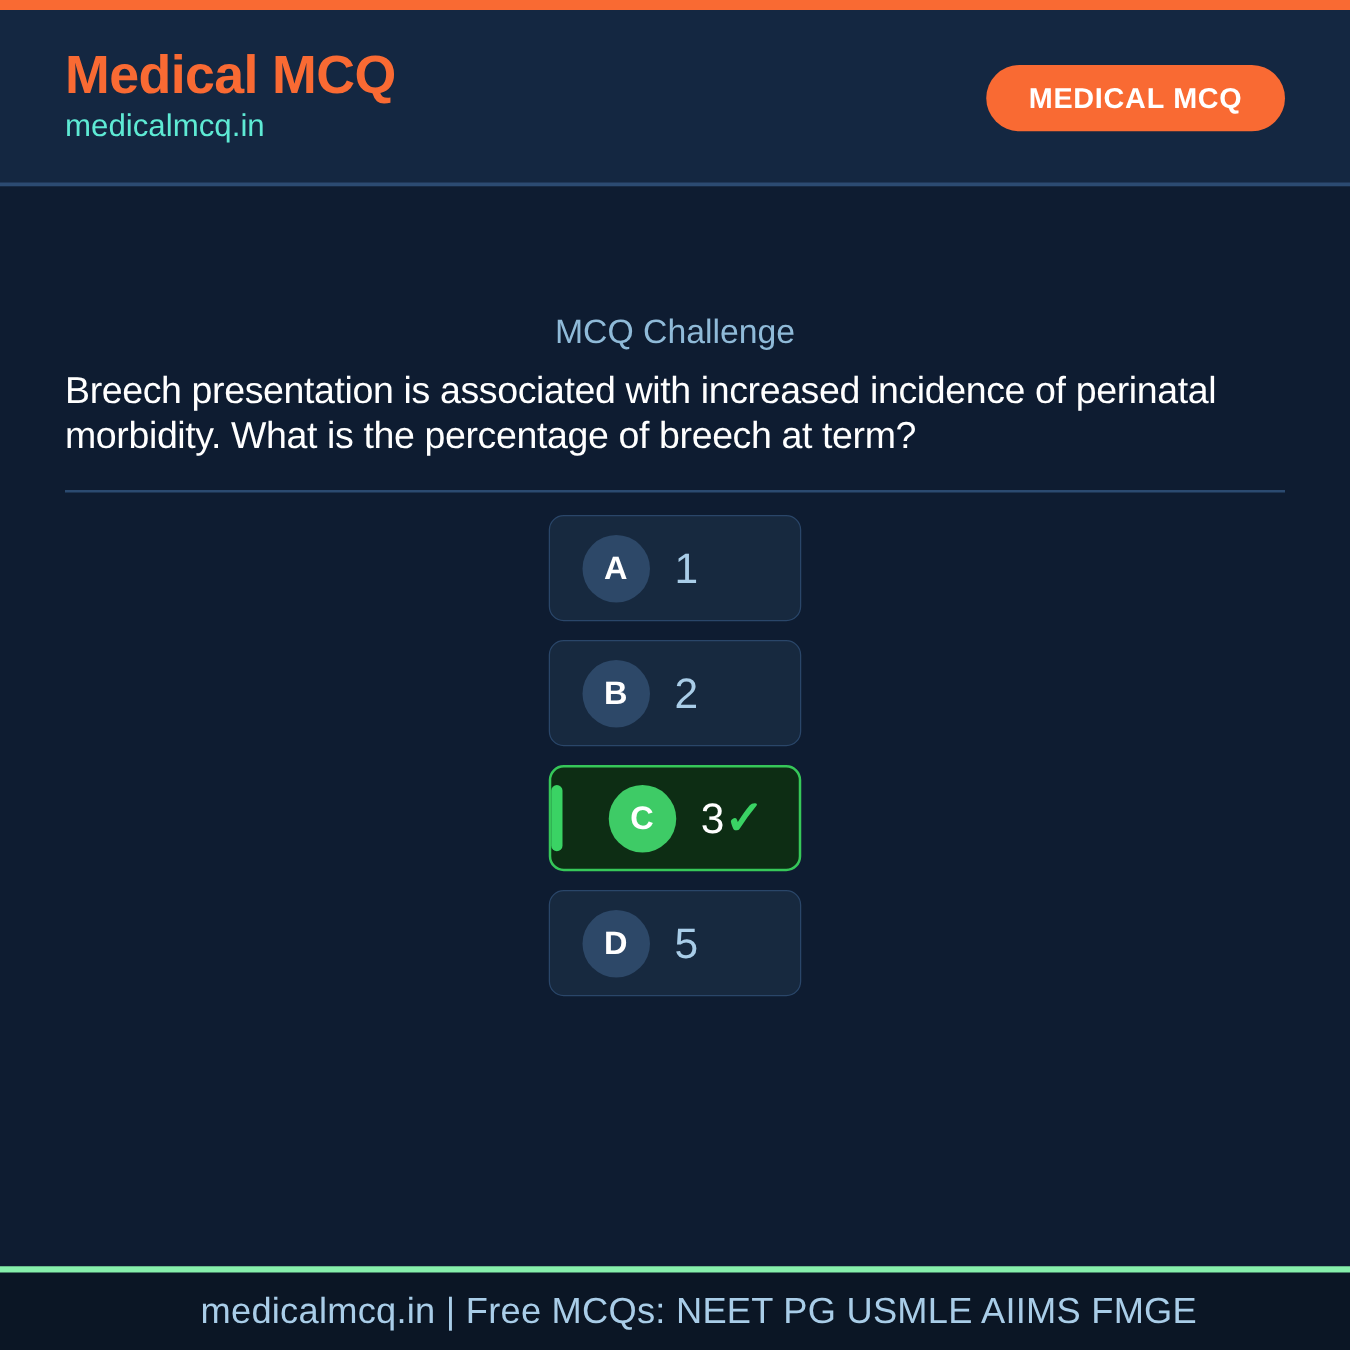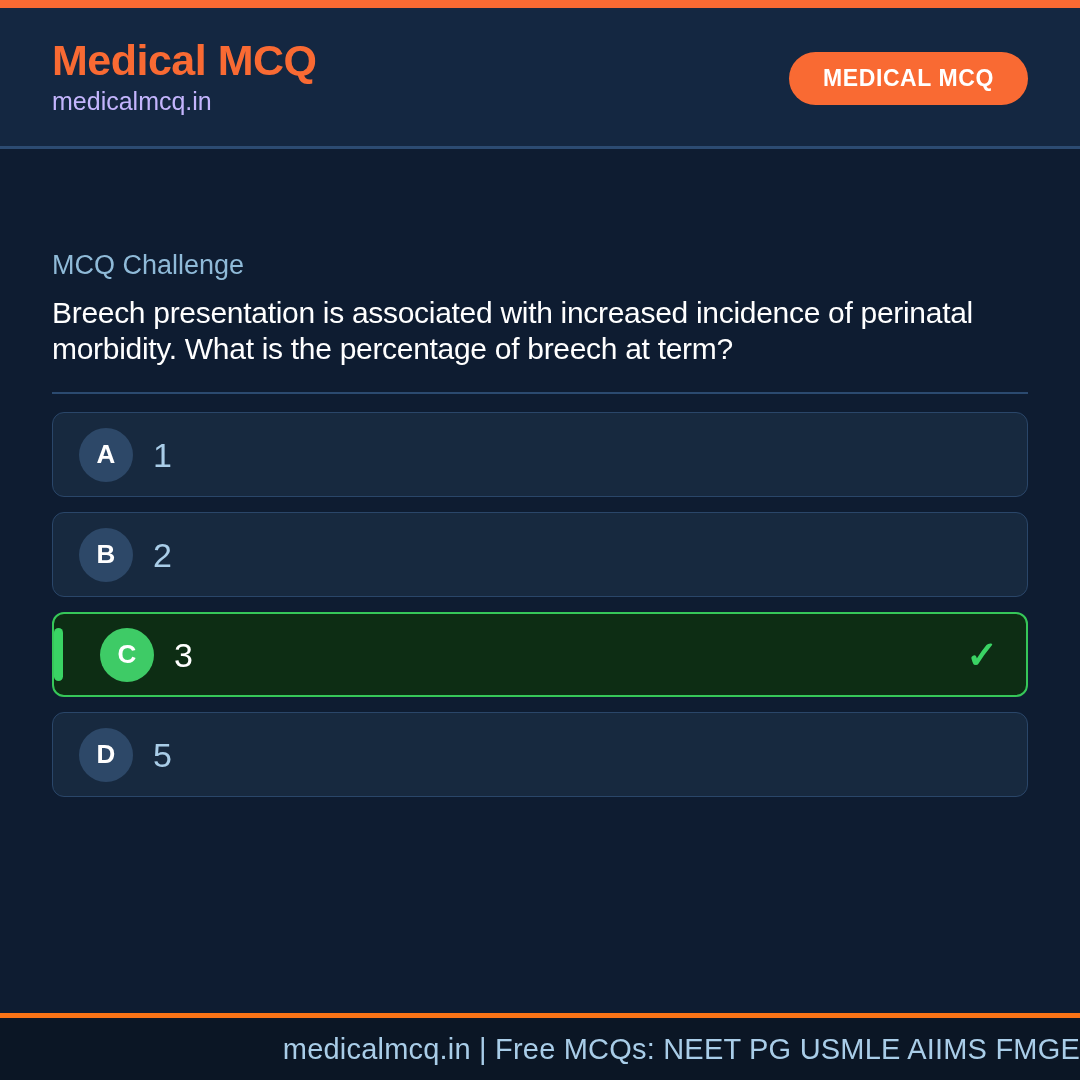--- a/index.html
+++ b/index.html
@@ -59,21 +59,21 @@
 
   .brand-title {
     color: #f96a33;
     font-size: 43px;
     font-weight: bold;
     line-height: 1.05;
     letter-spacing: -0.5px;
   }
 
   .brand-sub {
-    color: #c4b5fd;
+    color: #5eead4;
     font-size: 25px;
     line-height: 1.35;
     margin-top: 2px;
   }
 
   .header-badge {
     background: #f96a33;
     color: #ffffff;
     font-size: 23px;
     font-weight: bold;
@@ -83,20 +83,21 @@
     white-space: nowrap;
   }
 
   
   .main {
     flex: 1 1 auto;
     padding: 100px 52px 0 52px;
     display: flex;
     flex-direction: column;
     min-height: 0;
+    align-items: center;
   }
 
   .eyebrow {
     color: #8fbad8;
     font-size: 27px;
     line-height: 1.2;
     margin-bottom: 14px;
   }
 
   .question {
@@ -187,24 +188,24 @@
     line-height: 1;
     flex: 0 0 auto;
     font-weight: bold;
   }
 
   
   .footer {
     flex: 0 0 auto;
     height: 67px;
     background: #0b1625;
-    border-top: 5px solid #f97316;
-    display: flex;
-    align-items: center;
-    justify-content: flex-end;
+    border-top: 5px solid #86efac;
+    display: flex;
+    align-items: center;
+    justify-content: center;
     padding-left: 38px;
   }
 
   .footer-text {
     color: #a9cde8;
     font-size: 29px;
     letter-spacing: 0.2px;
     white-space: nowrap;
   }
 </style>

